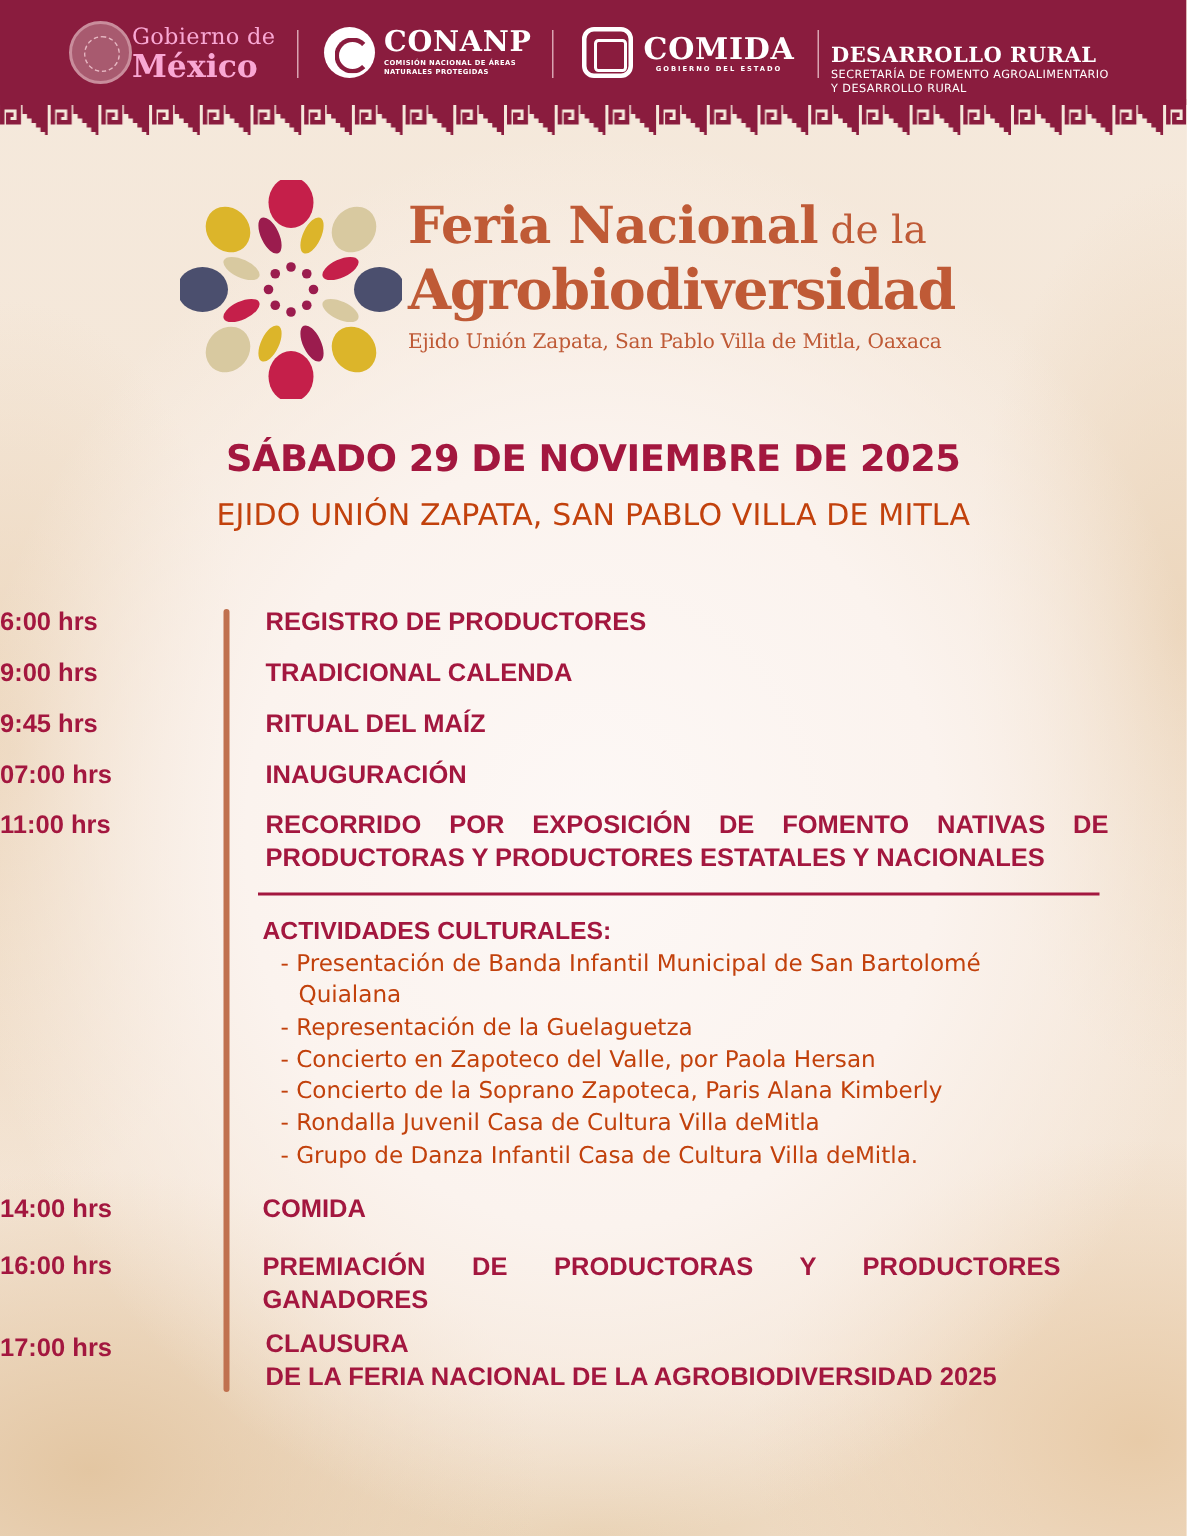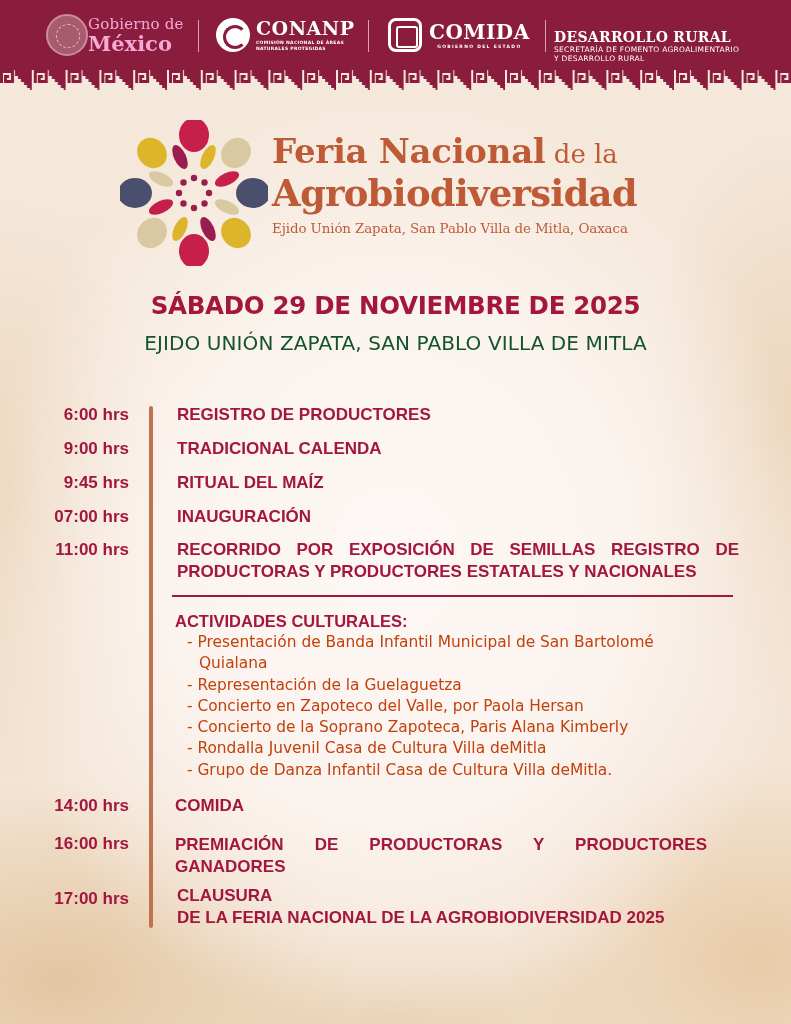--- a/index.html
+++ b/index.html
@@ -70,26 +70,26 @@
   .flower { position: absolute; left: 120px; top: 120px; width: 148px; height: 146px; }
   .title-block { position: absolute; left: 272px; top: 132px; color: #bf5a36; }
   .title-l1 { font-family: "DejaVu Serif", serif; font-weight: bold; font-size: 34px; line-height: 38px; letter-spacing: -0.3px; }
   .title-l1 .small { font-weight: normal; font-size: 26px; letter-spacing: 0; }
   .title-l2 { font-family: "DejaVu Serif", serif; font-weight: bold; font-size: 37px; line-height: 40px; letter-spacing: -0.8px; }
   .title-sub { font-family: "DejaVu Serif", serif; font-size: 13.4px; margin-top: 8px; letter-spacing: -0.1px; }
 
   
   .date { position: absolute; left: 0; width: 791px; top: 291px; text-align: center; color: #a3173f;
     font-family: "DejaVu Sans", sans-serif; font-weight: bold; font-size: 24.5px; letter-spacing: -0.3px; }
-  .place { position: absolute; left: 0; width: 791px; top: 331px; text-align: center; color: #14532d;
+  .place { position: absolute; left: 0; width: 791px; top: 331px; text-align: center; color: #c2410c;
     font-family: "DejaVu Sans", sans-serif; font-size: 20px; letter-spacing: 0.1px; }
 
   
   .timeline { position: absolute; left: 149px; top: 406px; width: 4px; height: 522px; background: #c0714f; border-radius: 2px; }
-  .time { position: absolute; left: 0; width: 129px; text-align: right; color: #a3173f;
+  .time { position: absolute; left: 0; width: 129px; color: #a3173f;
     font-family: "Liberation Sans", sans-serif; font-size: 17px; font-weight: bold; }
   .act { position: absolute; left: 177px; color: #a3173f;
     font-family: "Liberation Sans", sans-serif; font-size: 17px; font-weight: bold; line-height: 22px; }
   .act.justify { width: 562px; text-align: justify; text-align-last: left; }
   .act.justify .first { display: block; text-align: justify; text-align-last: justify; }
   .divider { position: absolute; left: 172px; top: 595px; width: 561px; height: 2px; background: #a3173f; }
   .cult-head { position: absolute; left: 175px; top: 612px; color: #a3173f;
     font-family: "Liberation Sans", sans-serif; font-size: 16.5px; font-weight: bold; }
   .cult-list { position: absolute; left: 187px; top: 632px; color: #c2410c;
     font-family: "DejaVu Sans", sans-serif; font-size: 15.4px; line-height: 21.3px; list-style: none; }
@@ -214,21 +214,21 @@
   <div class="time" style="top:473px;">9:45 hrs</div>
   <div class="act" style="top:472px;">RITUAL DEL MAÍZ</div>
 </div>
 <div>
   <div class="time" style="top:507px;">07:00 hrs</div>
   <div class="act" style="top:506px;">INAUGURACIÓN</div>
 </div>
 <div>
   <div class="time" style="top:540px;">11:00 hrs</div>
   <div class="act justify" style="top:539px;">
-    <span class="first">RECORRIDO POR EXPOSICIÓN DE SEMILLAS REGISTRO DE</span>
+    <span class="first">RECORRIDO POR EXPOSICIÓN DE FOMENTO NATIVAS DE</span>
     <span>PRODUCTORAS Y PRODUCTORES ESTATALES Y NACIONALES</span>
   </div>
 </div>
 
 <div class="divider"></div>
 
 <div class="cult-head">ACTIVIDADES CULTURALES:</div>
 <ul class="cult-list">
   <li style="width:470px;">- Presentación de Banda Infantil Municipal de San Bartolomé Quialana</li>
   <li>- Representación de la Guelaguetza</li>

